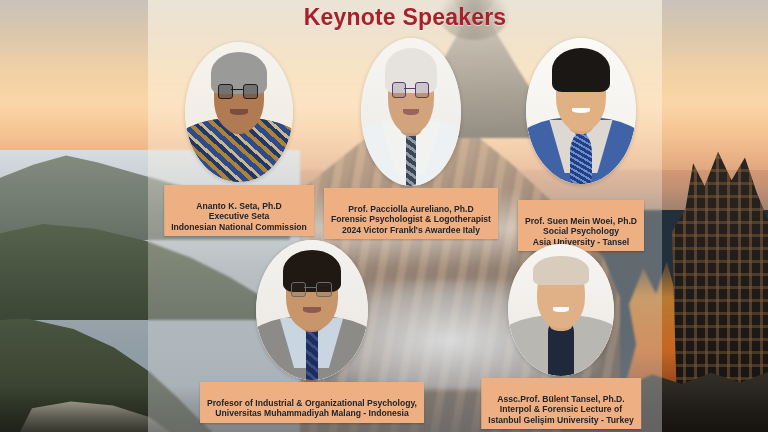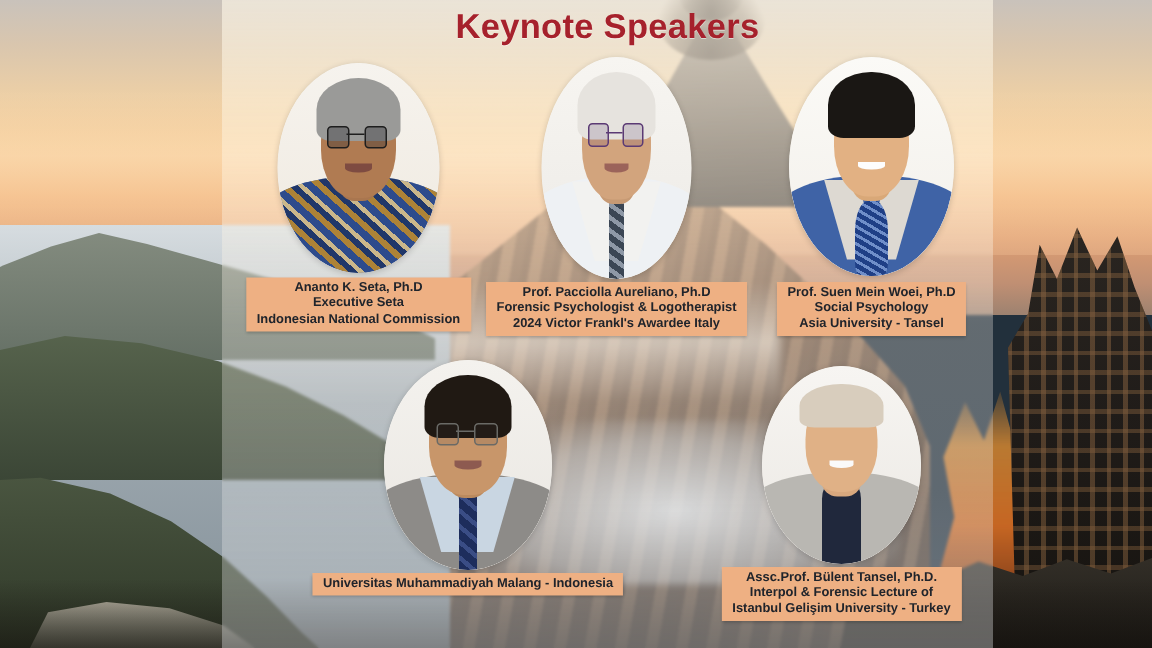--- a/index.html
+++ b/index.html
@@ -147,38 +147,38 @@
   }
   .ph-inner{position:absolute;inset:0;overflow:hidden;border-radius:50%;}
 
   .cap{
     position:absolute;left:50%;transform:translateX(-50%);
     background:#eeb083;
     color:#20242b;
     font-weight:bold;
     text-align:center;
     line-height:1.22;
-    padding:1px 7px 4px 7px;
+    padding:16px 7px 4px 7px;
     white-space:nowrap;
     box-shadow:0 1px 2px rgba(0,0,0,.22);
   }
   .cap div{display:block;}
 
   
   #sp1{left:163px;top:42px;width:152px;}
   #sp1 .photo{top:0;width:108px;height:140px;}
   #sp1 .cap{top:143px;font-size:8.6px;}
 
   #sp2{left:323px;top:38px;width:176px;}
   #sp2 .photo{top:0;width:100px;height:148px;}
   #sp2 .cap{top:150px;font-size:8.6px;}
 
   #sp3{left:505px;top:38px;width:152px;}
   #sp3 .photo{top:0;width:110px;height:146px;}
-  #sp3 .cap{top:150px;font-size:8.6px;}
+  #sp3 .cap{top:162px;font-size:8.6px;}
 
   #sp4{left:178px;top:240px;width:268px;}
   #sp4 .photo{top:0;width:112px;height:140px;}
   #sp4 .cap{top:142px;font-size:8.6px;}
 
   #sp5{left:463px;top:244px;width:196px;}
   #sp5 .photo{top:0;width:106px;height:132px;}
   #sp5 .cap{top:134px;font-size:8.6px;}
 
   
@@ -313,20 +313,21 @@
           <div class="p-neck" style="background:#bb8a5e;"></div>
           <div class="p-head" style="background:#c8966a;"></div>
           <div class="p-hair" style="background:#201913;"></div>
           <div class="p-glass p-glassL" style="background:rgba(60,60,60,.12);border-color:#6a6a66;"></div>
           <div class="p-glass p-glassR" style="background:rgba(60,60,60,.12);border-color:#6a6a66;"></div>
           <div class="p-bridge" style="background:#6a6a66;"></div>
           <div class="p-mouth" style="background:#8d5a50;"></div>
         </div>
       </div>
       <div class="cap">
+        <div>Profesor of Industrial &amp; Organizational Psychology,</div>
         <div>Universitas Muhammadiyah Malang - Indonesia</div>
       </div>
     </div>
 
     <div class="speaker" id="sp5">
       <div class="photo">
         <div class="ph-inner">
           <div class="p-bg" style="background:linear-gradient(180deg,#f7f5f2,#ebe8e3);"></div>
           <div class="p-shoulder" style="background:#b9b7b2;"></div>
           <div class="p-tie" style="left:38%;width:24%;height:40%;border-radius:18% 18% 0 0;background:#20283c;"></div>

